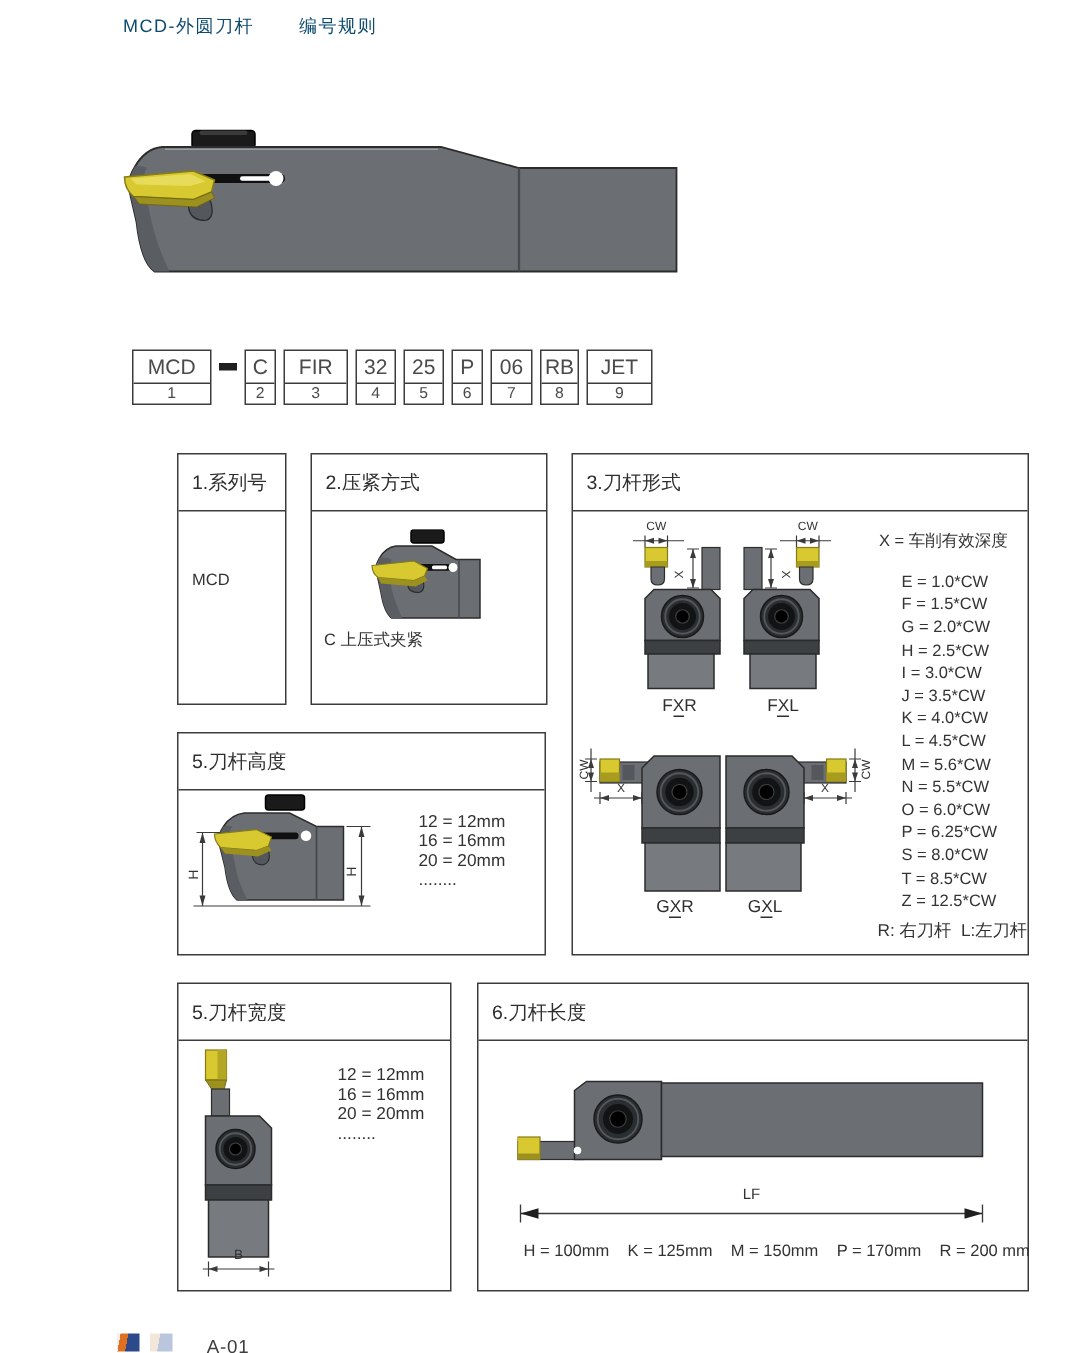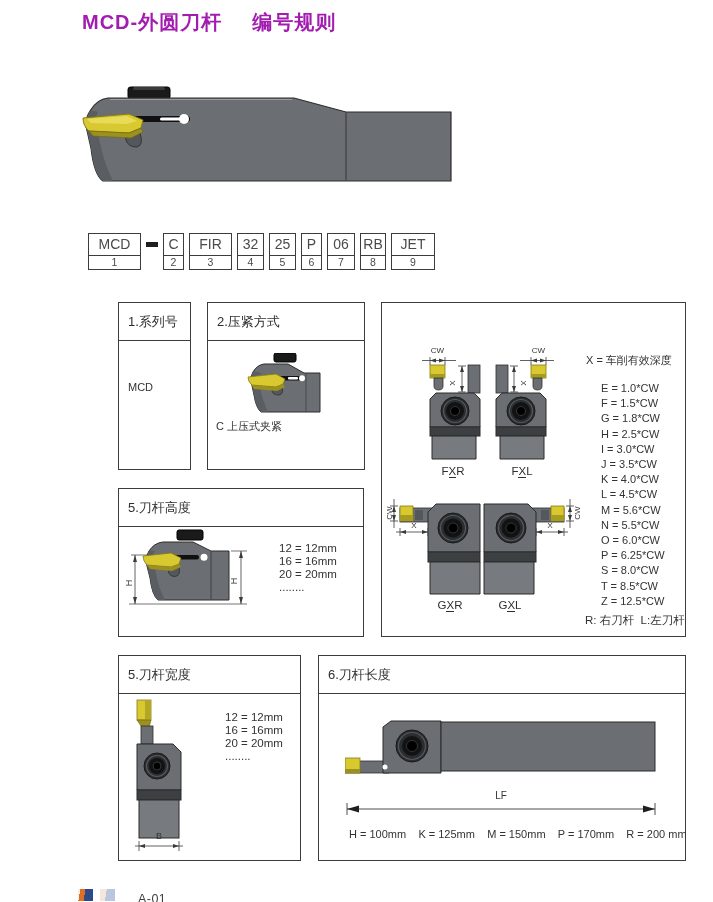--- a/index.html
+++ b/index.html
@@ -1,21 +1,21 @@
 <!DOCTYPE html>
 <html><head>
 <meta charset="utf-8">
 <style>
   html,body{margin:0;padding:0;background:#fff;}
   body{width:713px;height:902px;position:relative;overflow:hidden;
        font-family:"Liberation Sans","DejaVu Sans",sans-serif;color:#333;}
   .abs{position:absolute;}
 
   
-  .page-title{left:82px;top:9px;font-size:20px;font-weight:700;color:#a21caf;letter-spacing:1px;}
+  .page-title{left:82px;top:9px;font-size:12px;font-weight:400;color:#0c4a6e;letter-spacing:1px;}
   .page-title .gap{display:inline-block;width:30px;}
 
   
   .code-row{left:88px;top:233px;display:flex;gap:5px;align-items:flex-start;}
   .code-box{box-sizing:border-box;border:1.5px solid #3c3c3c;text-align:center;background:#fff;}
   .code-box .val{height:21px;line-height:21px;font-size:14px;color:#4a4a4a;font-weight:500;}
   .code-box .num{border-top:1.5px solid #3c3c3c;height:13px;line-height:13px;font-size:10.5px;color:#4a4a4a;}
   .code-dash{width:12px;height:5px;background:#1f1f1f;margin-top:9px;}
 
   
@@ -119,20 +119,21 @@
     <rect x="34" y="23" width="26" height="4.5" rx="2" fill="#101010"></rect>
     <rect x="44" y="24" width="10" height="2.5" rx="1" fill="#fff"></rect>
     <circle cx="58" cy="25.3" r="3" fill="#fff"></circle>
     <path d="M4,24 L32,21 L41,26 L39,31 L32,34 L8,32 Q4,29 4,24 Z" fill="#d7c92f" stroke="#877c15" stroke-width="0.8"></path>
     <path d="M8,32 L32,34 L39,31 L41,34 L33,38 L10,36 Z" fill="#9c901e"></path>
   </svg>
   <div class="abs small-txt" style="left:8px;top:116px">C 上压式夹紧</div>
 </div>
 
 <div class="abs sec" style="left:341px;top:302px;width:305px;height:335px">
+  <div class="sec-h">3.刀杆形式</div>
 
   <svg class="abs" style="left:0;top:38px" width="305" height="262" viewBox="0 0 305 262">
     <defs>
       <g id="fx-tool">
         <line x1="-4" y1="5.5" x2="30" y2="5.5" stroke="#3a3a3a" stroke-width="0.8"></line>
         <line x1="4" y1="2" x2="4" y2="10" stroke="#3a3a3a" stroke-width="0.8"></line>
         <line x1="19" y1="2" x2="19" y2="10" stroke="#3a3a3a" stroke-width="0.8"></line>
         <polygon points="4,5.5 10,3.5 10,7.5" fill="#3a3a3a"></polygon>
         <polygon points="19,5.5 13,3.5 13,7.5" fill="#3a3a3a"></polygon>
         <rect x="4" y="10" width="15" height="13" fill="#d7c92f" stroke="#857a16" stroke-width="0.8"></rect>
@@ -200,21 +201,21 @@
     <span>G</span><span class="u">X</span><span>R</span>
   </div>
   <div class="abs tool-label" style="left:95px;top:296px">
     <span>G</span><span class="u">X</span><span>L</span>
   </div>
 
   <div class="abs small-txt" style="left:204px;top:50px">X = 车削有效深度</div>
   <div class="abs depth-list" style="left:219px;top:78px">
     <div>E = 1.0*CW</div>
     <div>F = 1.5*CW</div>
-    <div>G = 1.8*CW</div>
+    <div>G = 2.0*CW</div>
     <div>H = 2.5*CW</div>
     <div>I = 3.0*CW</div>
     <div>J = 3.5*CW</div>
     <div>K = 4.0*CW</div>
     <div>L = 4.5*CW</div>
     <div>M = 5.6*CW</div>
     <div>N = 5.5*CW</div>
     <div>O = 6.0*CW</div>
     <div>P = 6.25*CW</div>
     <div>S = 8.0*CW</div>

